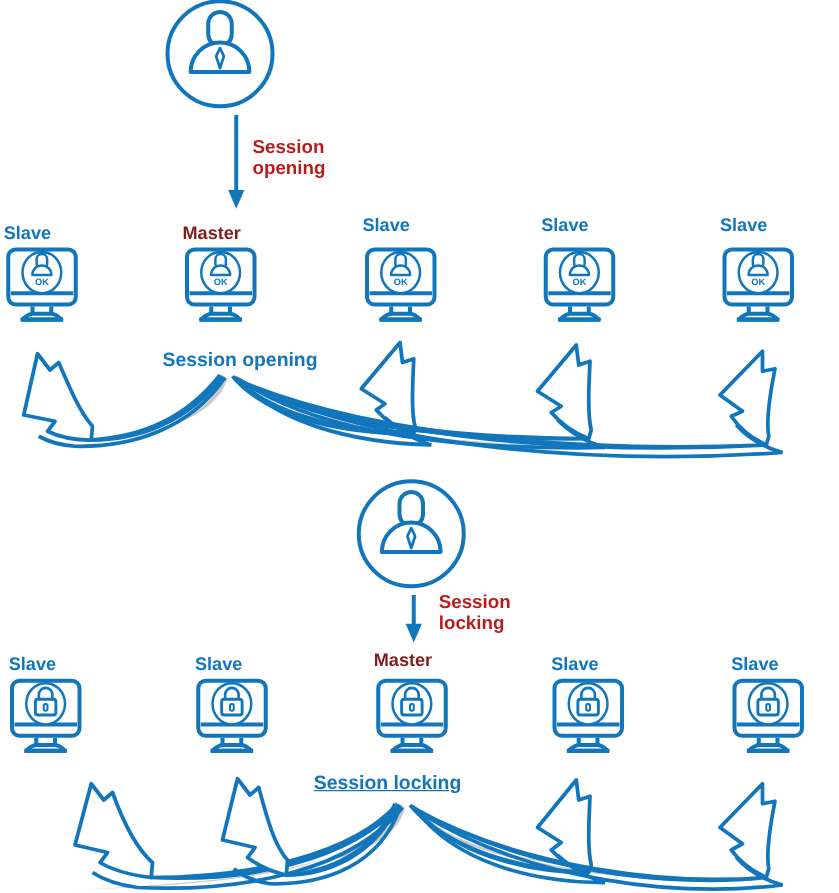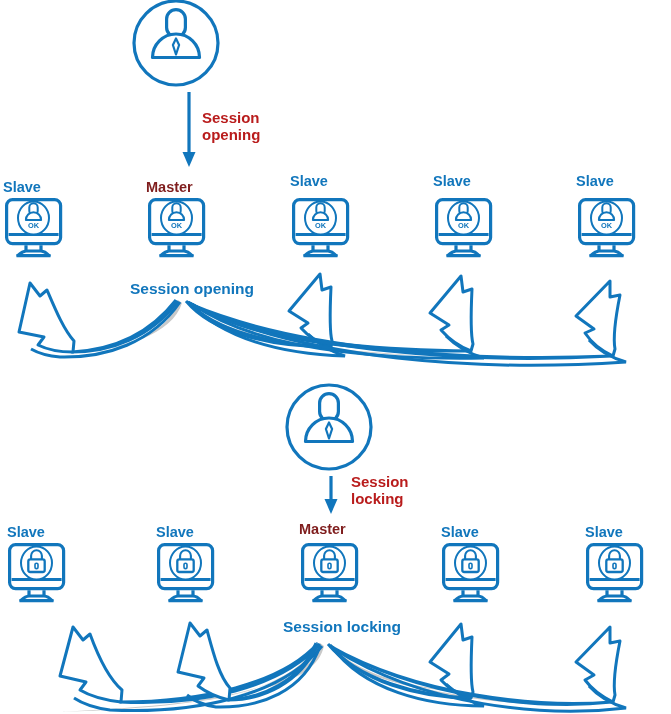--- a/index.html
+++ b/index.html
@@ -285,15 +285,15 @@
 
   <div class="lbl lbl-node" style="left:7px;   top:524px; width:60px;">Slave</div>
   <div class="lbl lbl-node" style="left:156px; top:524px; width:60px;">Slave</div>
   <div class="lbl lbl-node master" style="left:299px; top:521px; width:62px;">Master</div>
   <div class="lbl lbl-node" style="left:441px; top:524px; width:60px;">Slave</div>
   <div class="lbl lbl-node" style="left:585px; top:524px; width:60px;">Slave</div>
 
   <div class="lbl lbl-flow-black" style="left:351px; top:474px;">Session</div>
   <div class="lbl lbl-flow-black" style="left:351px; top:491px;">locking</div>
 
-  <div class="lbl lbl-flow-blue" style="left:283px; top:618px;">Session locking</div>
+  <div class="lbl lbl-flow-blue" style="left:251px; top:618px;text-decoration:underline;">Session locking</div>
 
 </div>
 
 </body></html>

